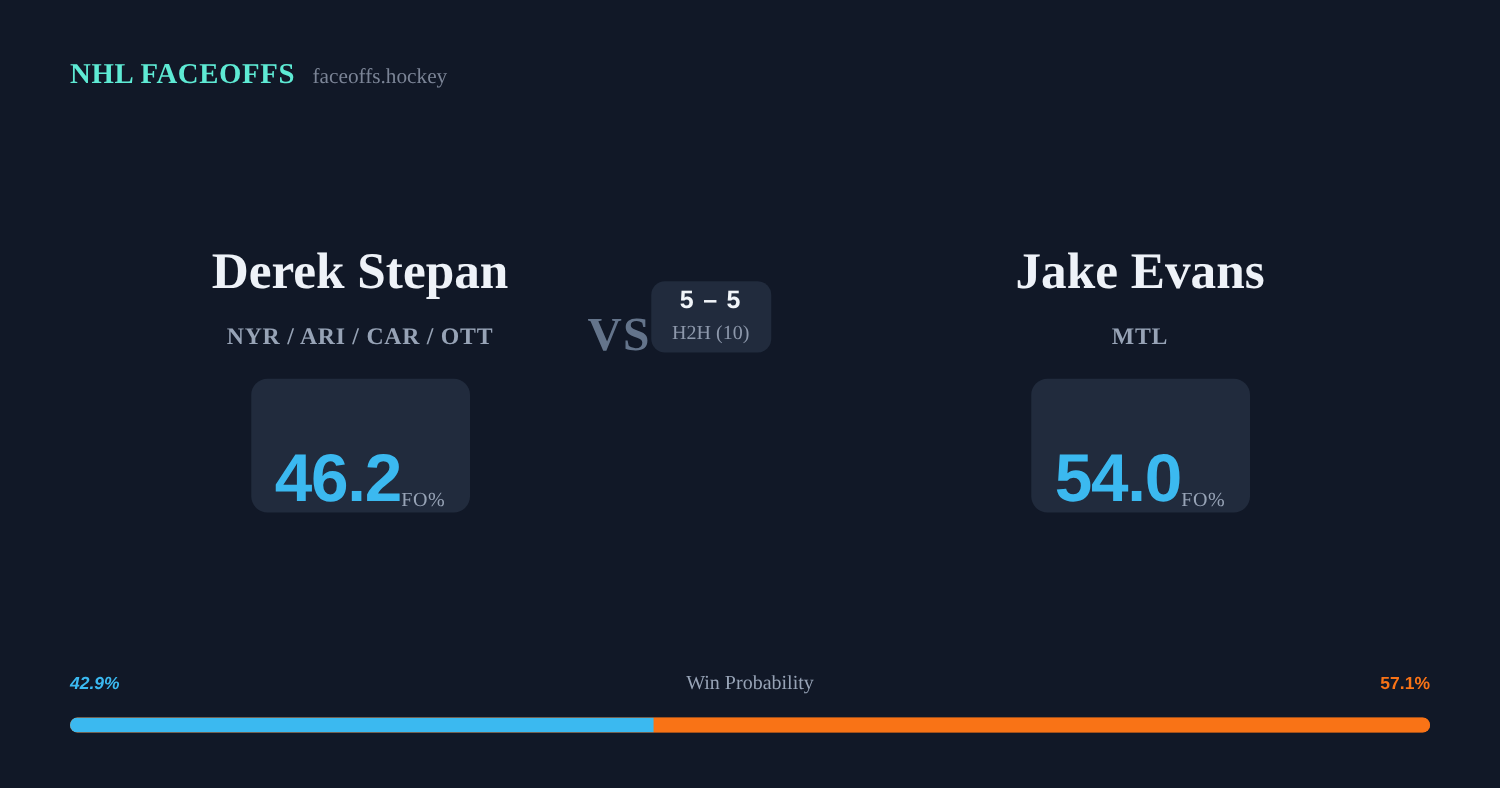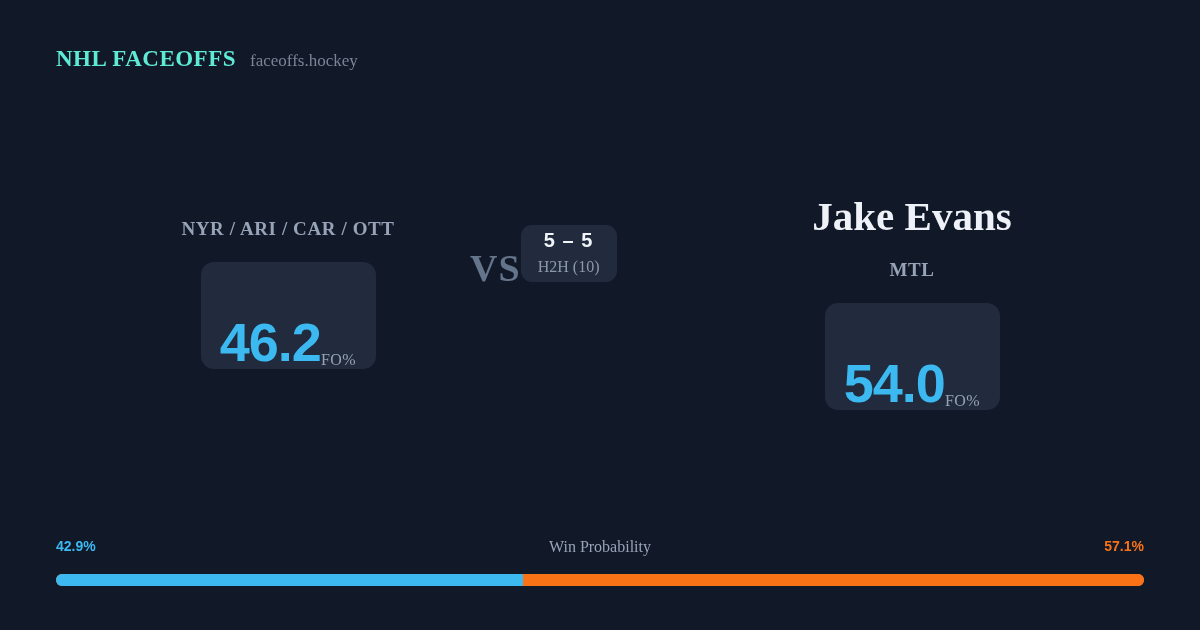--- a/index.html
+++ b/index.html
@@ -158,20 +158,21 @@
     height: 22px;
   }
   .wp-left {
     position: absolute;
     left: 0;
     top: 0;
     font-family: "Liberation Sans", sans-serif;
     font-weight: bold;
     font-size: 14px;
     color: #3bb9f0;
+    font-style: italic;
   }
   .wp-title {
     position: absolute;
     left: 0;
     right: 0;
     top: 0;
     text-align: center;
     font-family: "Liberation Serif", serif;
     font-size: 16px;
     color: #97a3b6;
@@ -208,20 +209,21 @@
 <body>
 
 <div class="header">
   <span class="brand">NHL FACEOFFS</span>
   <span class="brand-domain">faceoffs.hockey</span>
 </div>
 
 <div class="matchup">
 
   <div class="player player-left">
+    <div class="player-name">Derek Stepan</div>
     <div class="player-teams">NYR / ARI / CAR / OTT</div>
     <div class="stat-card">
       <div class="stat-value">46.2</div>
       <div class="stat-label">FO%</div>
     </div>
   </div>
 
   <div class="center">
     <div class="vs-text">VS</div>
     <div class="h2h-card">

